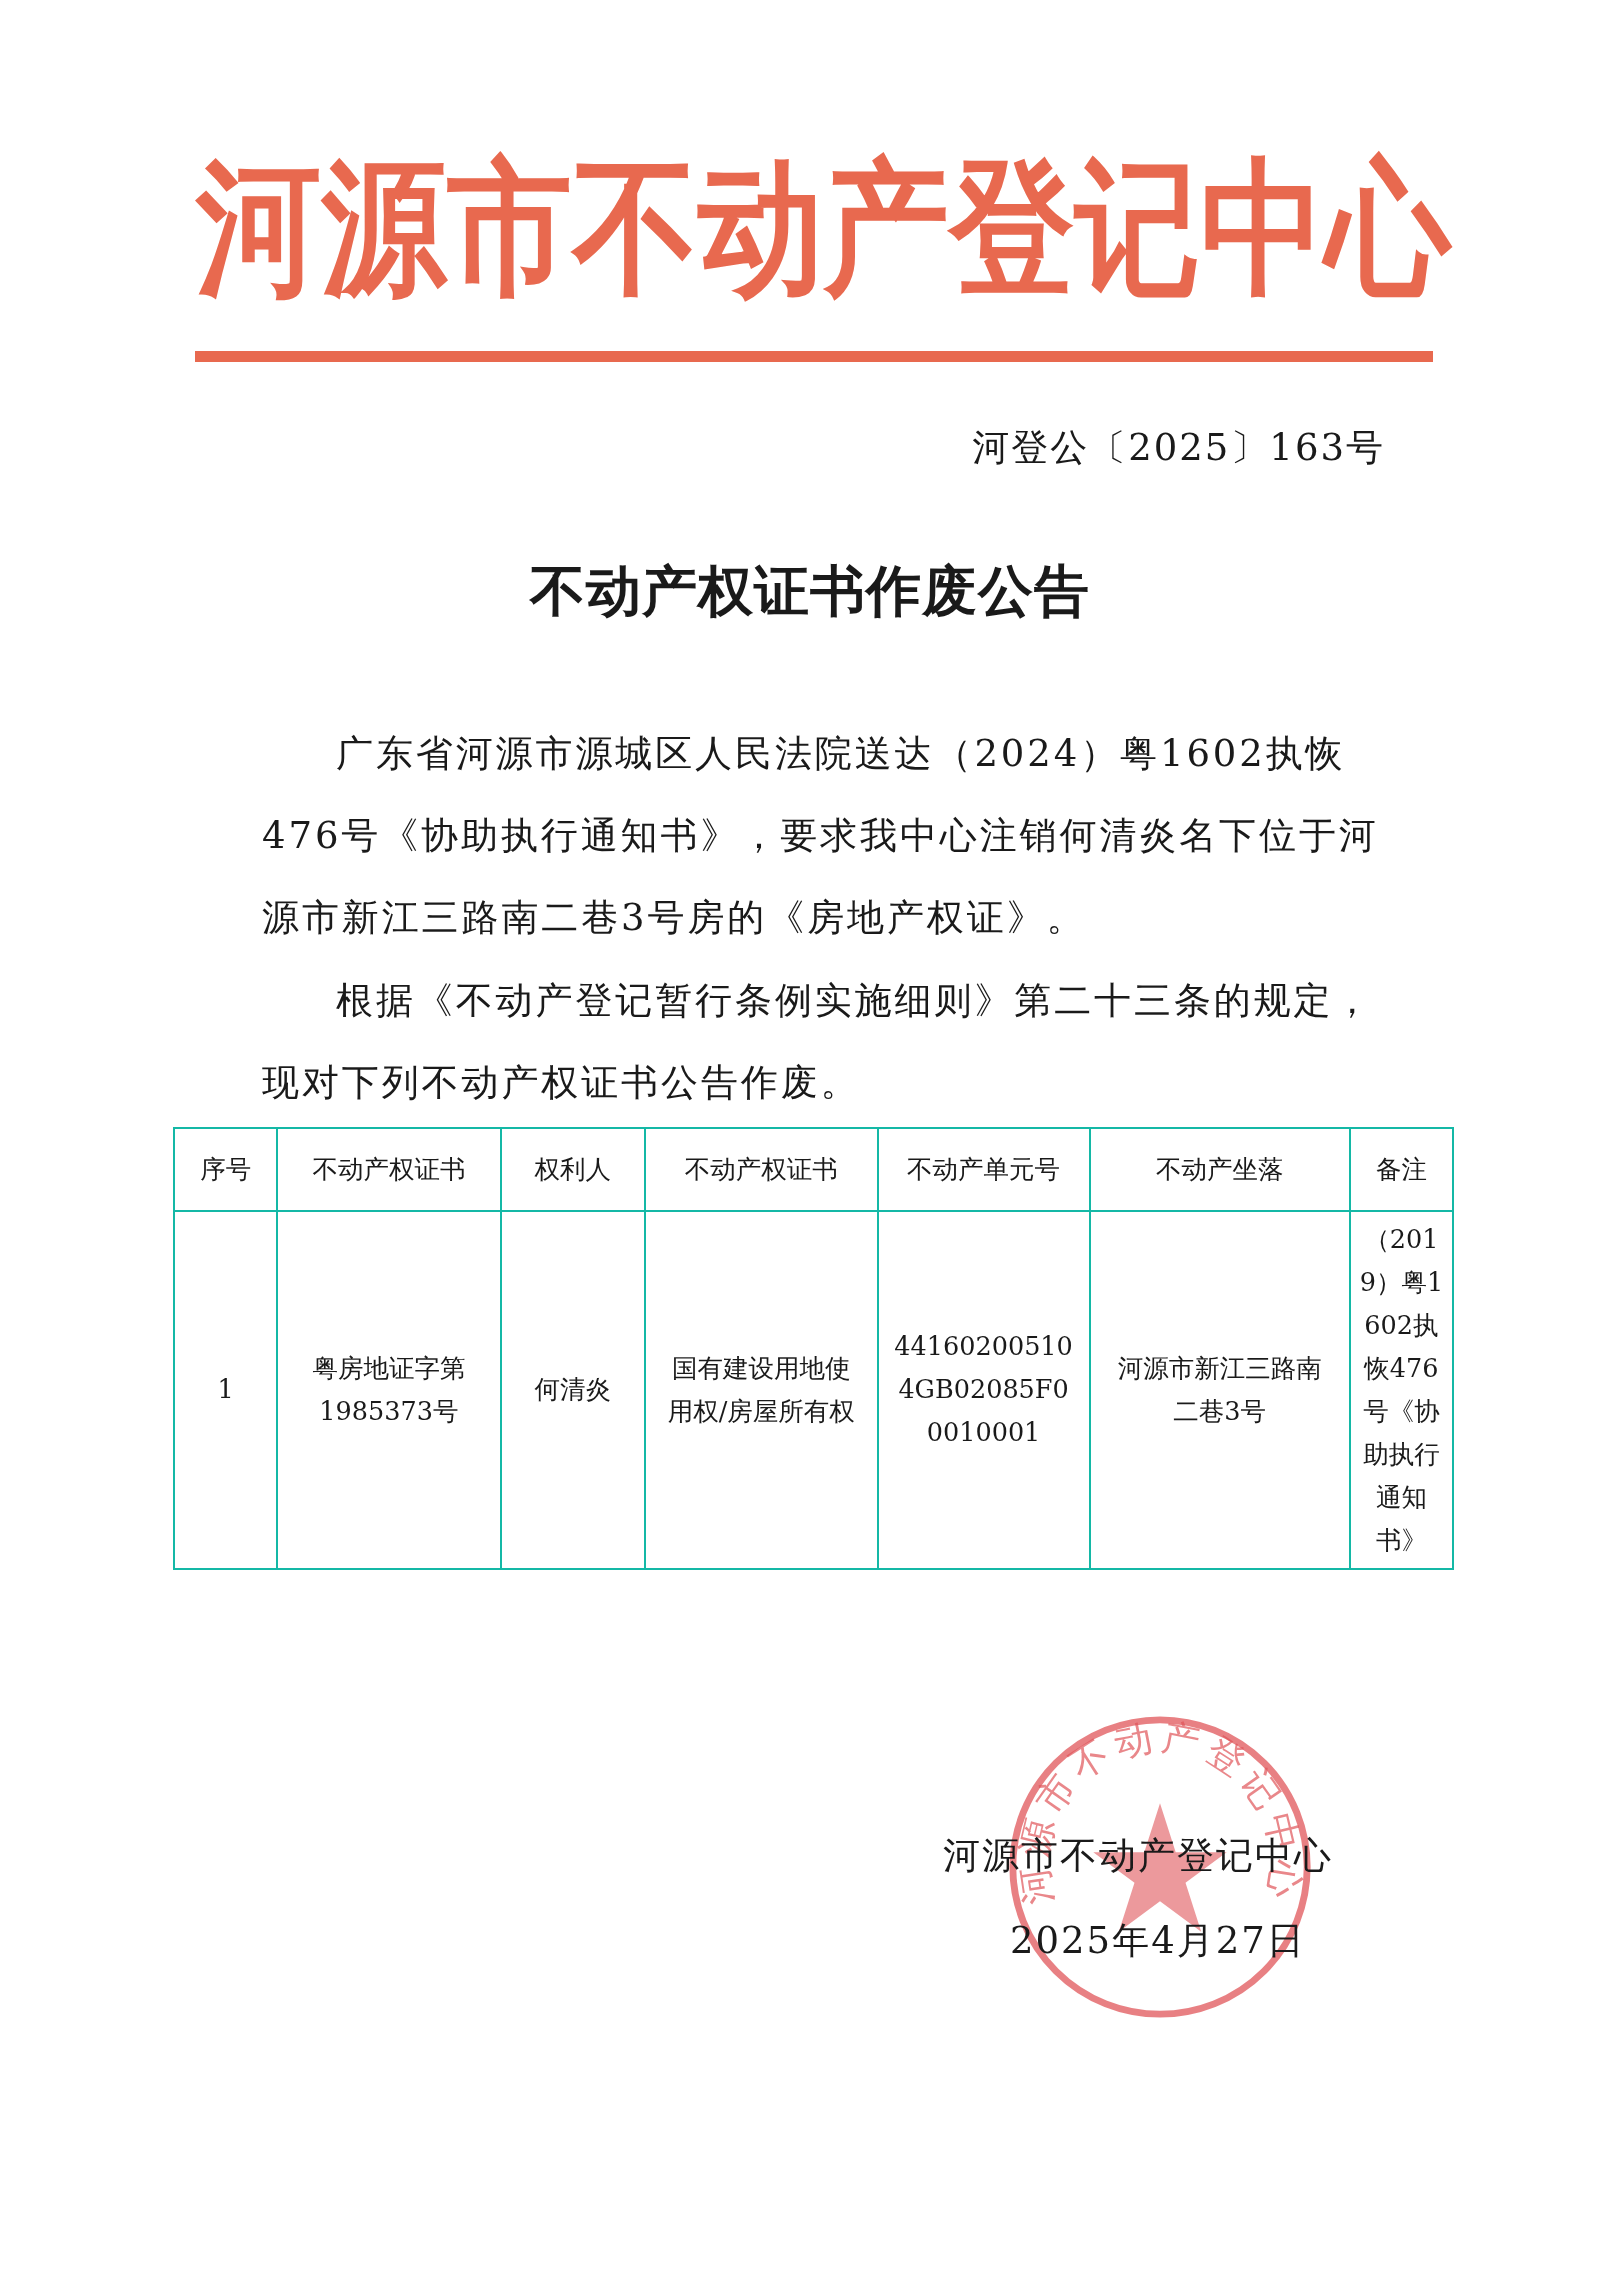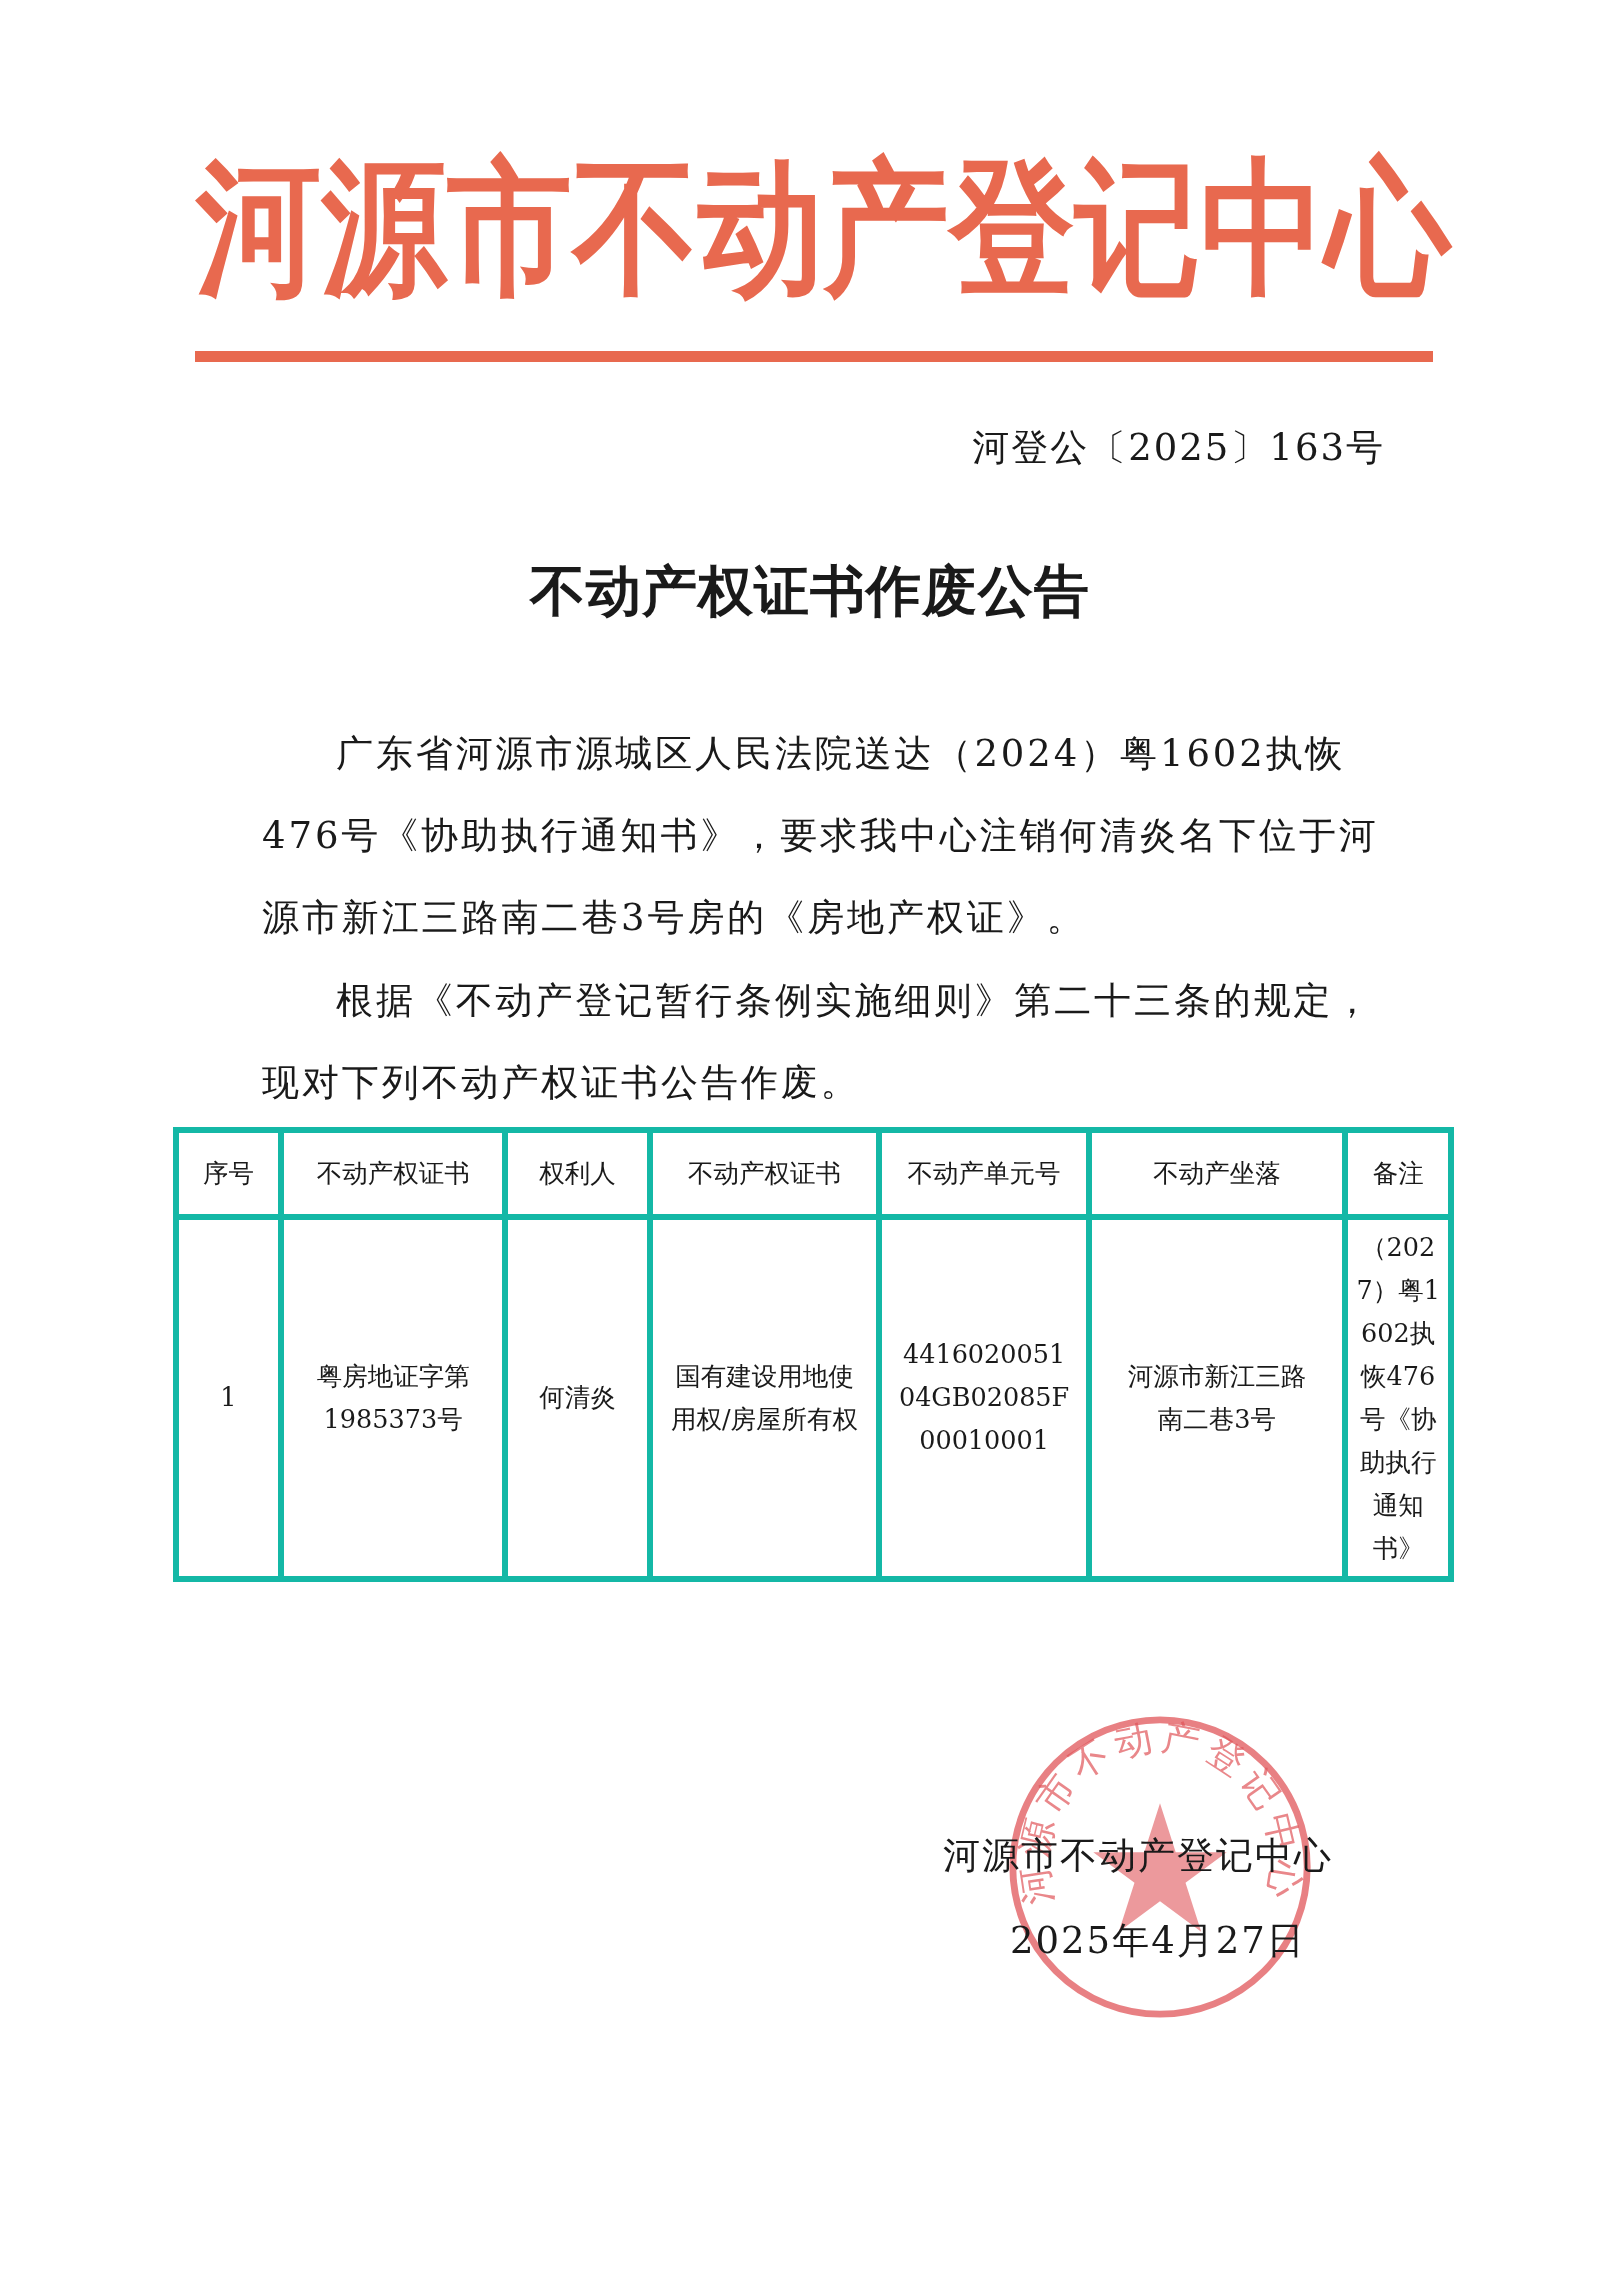--- a/index.html
+++ b/index.html
@@ -12,21 +12,21 @@
   .red-rule { position: absolute; left: 195px; top: 351px; width: 1238px; height: 10.8px; background: #e8694f; }
   .doc-number { position: absolute; right: 235px; top: 423px; font-size: 37px; letter-spacing: 2px; }
   .doc-title { position: absolute; left: 0; width: 100%; top: 555px; text-align: center;
                font-size: 55px; font-weight: bold; letter-spacing: 1px; }
   .para { position: absolute; left: 253px; width: 1131px; font-size: 37px; line-height: 82px;
           text-indent: 2em; letter-spacing: 2.9px; margin: 9px; }
   .para1 { top: 704px; }
   .para2 { top: 951px; }
   table.records { position: absolute; left: 173px; top: 1127px; width: 1281px;
                   border-collapse: collapse; font-size: 25.5px; }
-  table.records th, table.records td { border: 6px solid #14b8a6; text-align: center; vertical-align: middle;
+  table.records th, table.records td { border: 2px solid #14b8a6; text-align: center; vertical-align: middle;
                   font-weight: normal; padding: 5.9px 7.8px; line-height: 43px; }
   table.records th { height: 69px; }
   table.records td { height: 327px; }
   td.left { text-align: left; border-radius: 20px; }
   .c0 { width: 90px; } .c1 { width: 210px; margin-left: 6px; } .c2 { width: 134px; } .c3 { width: 227px; }
   .c4 { width: 206px; } .c5 { width: 256px; } .c6 { width: 88px; }
   .remark { text-align: justify; word-break: break-all; }
   .seal { position: absolute; left: 1003px; top: 1710px; width: 314px; height: 314px; }
   .sign-org { position: absolute; left: 943px; top: 1831px; font-size: 37px; letter-spacing: 2px; }
   .sign-date { position: absolute; left: 1010px; top: 1916px; font-size: 37px; letter-spacing: 2px; }
@@ -68,21 +68,21 @@
     </tr>
   </thead>
   <tbody>
     <tr>
       <td>1</td>
       <td style="padding:5.9px 23.5px;">粤房地证字第1985373号</td>
       <td>何清炎</td>
       <td style="padding:5.9px 15.7px;">国有建设用地使用权/房屋所有权</td>
       <td class="left" style="word-break:break-all;padding:5.9px 13.7px;">441602005104GB02085F00010001</td>
       <td style="padding:5.9px 23.5px;">河源市新江三路南二巷3号</td>
-      <td class="remark">（2027）粤1602执恢476号《协助执行通知书》</td>
+      <td class="remark">（2019）粤1602执恢476号《协助执行通知书》</td>
     </tr>
   </tbody>
 </table>
 
 <svg class="seal" viewBox="0 0 320 320">
   <circle cx="160" cy="160" r="150" fill="none" stroke="#e0555a" stroke-width="7" opacity="0.75"></circle>
   <polygon points="160,95 176,145 228,145 186,176 202,226 160,195 118,226 134,176 92,145 144,145" fill="#e0555a" opacity="0.6"></polygon>
   <defs>
     <path id="sealArc" d="M 50,190 A 115,115 0 1 1 270,190"></path>
   </defs>

